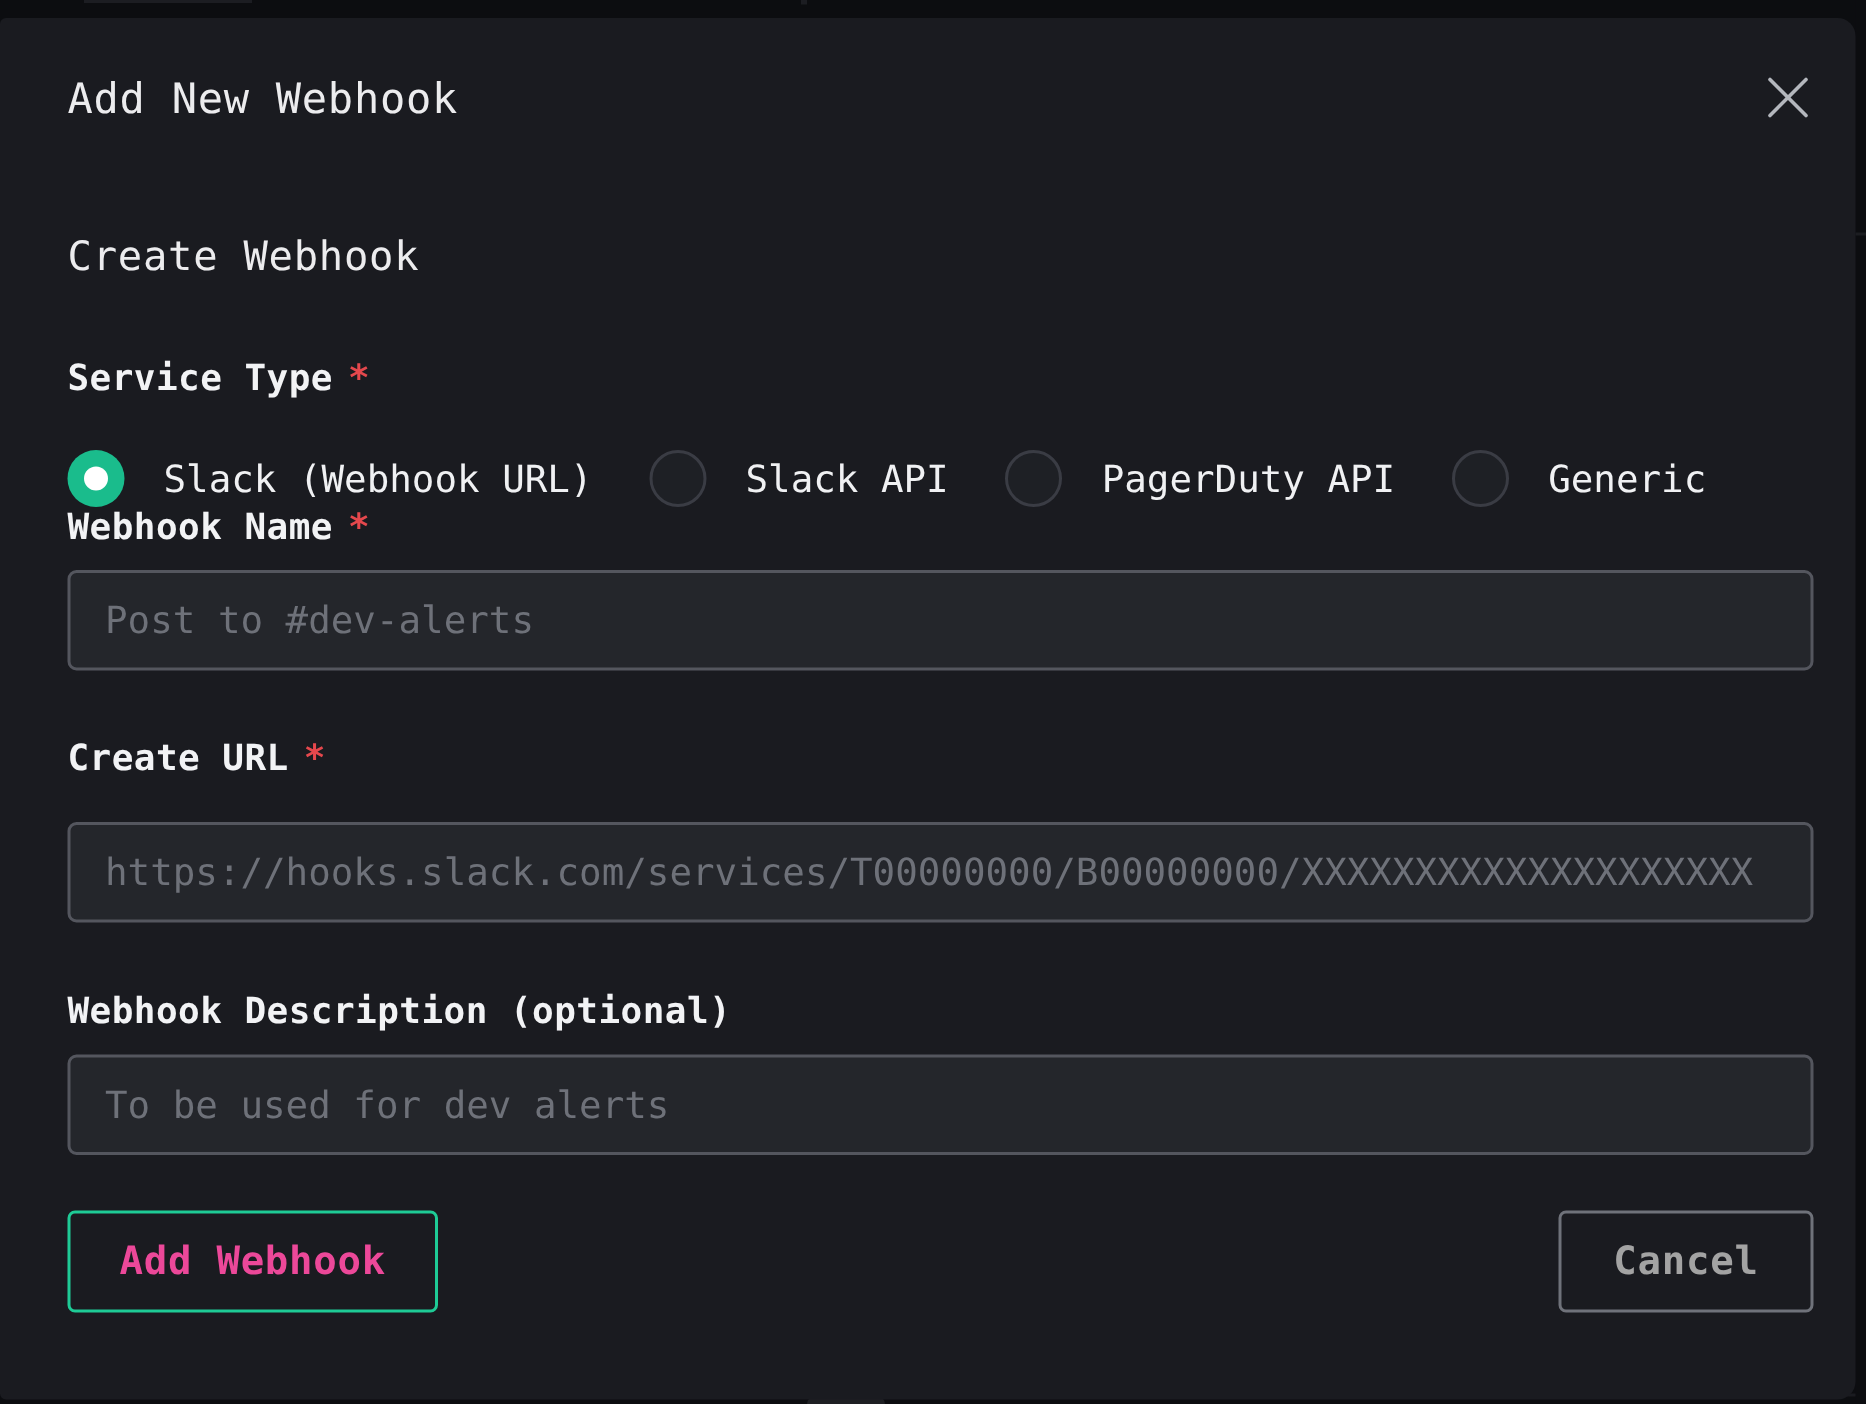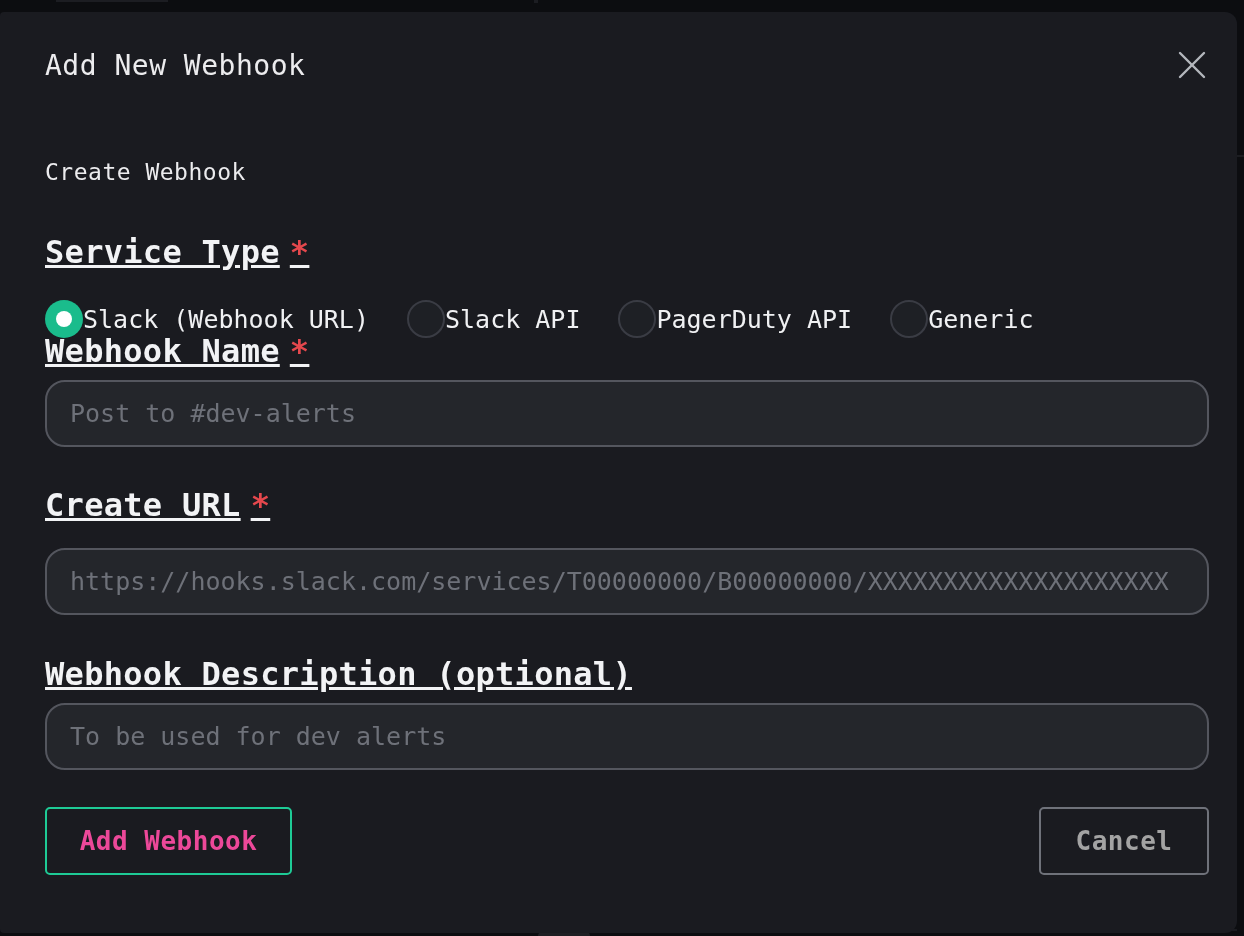--- a/index.html
+++ b/index.html
@@ -27,41 +27,41 @@
     background:#1a1b20;border-radius:4px 12px 12px 4px;
     box-sizing:border-box;padding:38px 28px 28px 45px;
     color:#ececee;
   }
   .modal-header{display:flex;justify-content:space-between;align-items:flex-start;height:32px;}
   .modal-title{font-size:28px;font-weight:500;letter-spacing:.5px;color:#ececee;line-height:32px;}
   .close-btn{width:34px;height:34px;margin-top:-2px;display:flex;align-items:center;justify-content:center;
     background:transparent;border:none;cursor:pointer;padding:0;}
   .close-btn svg{display:block;}
 
-  .section-title{margin-top:75px;font-size:23px;font-weight:500;letter-spacing:.5px;color:#ececee;line-height:30px;}
+  .section-title{margin-top:75px;font-size:27px;font-weight:500;letter-spacing:.5px;color:#ececee;line-height:30px;}
 
-  .field-label{font-size:32px;font-weight:700;color:#f2f3f5;line-height:26px;letter-spacing:.3px;text-decoration:underline;}
+  .field-label{font-size:24px;font-weight:700;color:#f2f3f5;line-height:26px;letter-spacing:.3px;}
   .req{color:#e5484d;font-weight:700;margin-left:10px;}
   .lbl-service{margin-top:52px;}
   .lbl-name{}
   .lbl-url{margin-top:45px;}
   .lbl-desc{margin-top:46px;}
 
   .radio-row{margin-top:35px;display:flex;align-items:center;gap:38px;}
-  .radio-group{display:flex;align-items:center;cursor:pointer;justify-content:flex-end;}
+  .radio-group{display:flex;align-items:center;gap:26px;cursor:pointer;justify-content:flex-end;}
   .radio-circle{width:38px;height:38px;border-radius:50%;box-sizing:border-box;flex:0 0 auto;
     background:#1e2025;border:2px solid #3a3c44;position:relative;}
   .radio-circle.selected{background:#1abc8c;border:none;}
   .radio-circle.selected::after{content:"";position:absolute;width:16px;height:16px;border-radius:50%;
     background:#ffffff;top:50%;left:50%;transform:translate(-50%,-50%);}
   .radio-label{font-size:25px;font-weight:500;color:#f0f1f3;white-space:nowrap;}
 
   .text-input{
     margin-top:16px;display:block;width:100%;height:67px;box-sizing:border-box;
-    background:#24262b;border:2px solid #54565e;border-radius:20px;
+    background:#24262b;border:2px solid #54565e;border-radius:6px;
     color:#e8e9ea;font-size:25px;padding:0 23px;outline:none;
     font-family:"DejaVu Sans Mono","Liberation Mono",monospace;
   }
   .input-url{margin-top:30px;}
   .text-input::placeholder{color:#6e7179;opacity:1;}
 
   .footer{margin-top:37px;display:flex;justify-content:space-between;align-items:center;}
   .btn{height:68px;box-sizing:border-box;border-radius:5px;background:transparent;cursor:pointer;
     font-family:"DejaVu Sans Mono","Liberation Mono",monospace;font-weight:700;font-size:26px;letter-spacing:.5px;}
   .btn-submit{width:247px;border:2px solid #1ecb96;color:#ec4899;}

